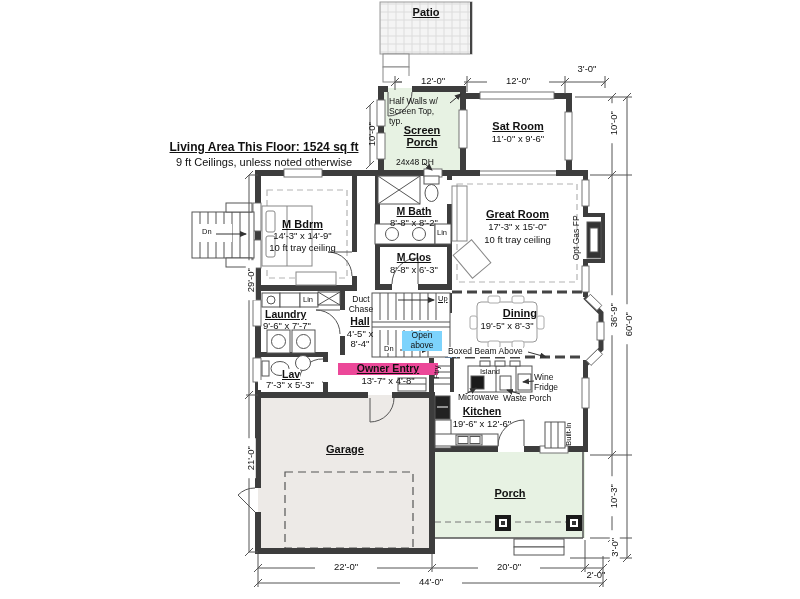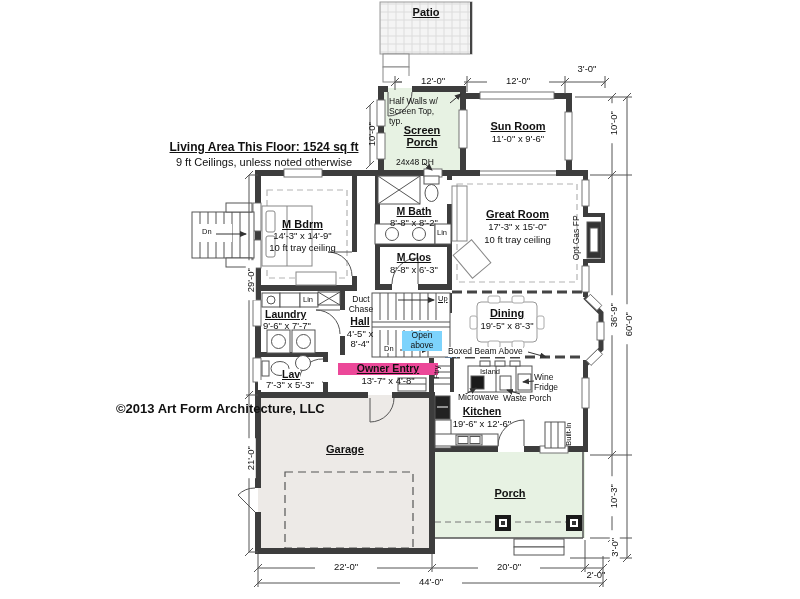--- a/index.html
+++ b/index.html
@@ -263,21 +263,21 @@
   <div class="lbl rm ctr" style="left:380px;top:6px;width:92px;">Patio</div>
 
   <div class="lbl ctr" style="left:158px;top:121px;width:212px;font-size:12px;font-weight:bold;text-decoration:underline;margin-top:20px;">Living Area This Floor: 1524 sq ft</div>
   <div class="lbl ctr" style="left:158px;top:136px;width:212px;font-size:11px;margin-top:20px;">9 ft Ceilings, unless noted otherwise</div>
 
   <div class="lbl note" style="left:389px;top:97px;width:60px;">Half Walls w/ Screen Top, typ.</div>
   <div class="lbl rm ctr" style="left:390px;top:124px;width:64px;">Screen Porch</div>
   <div class="lbl note" style="left:396px;top:158px;">24x48 DH</div>
   <div class="lbl dim vert nobg" style="left:353px;top:129px;width:34px;">10'-0"</div>
 
-  <div class="lbl rm ctr" style="left:470px;top:120px;width:96px;">Sun Room</div>
+  <div class="lbl rm ctr" style="left:470px;top:120px;width:96px;">Sat Room</div>
   <div class="lbl sz ctr" style="left:470px;top:134px;width:96px;">11'-0" x 9'-6"</div>
 
   <div class="lbl dim" style="left:402px;top:76px;width:58px;">12'-0"</div>
   <div class="lbl dim" style="left:487px;top:76px;width:58px;">12'-0"</div>
   <div class="lbl dim nobg" style="left:565px;top:64px;width:40px;">3'-0"</div>
 
   <div class="lbl rm ctr" style="left:260px;top:218px;width:85px;">M Bdrm</div>
   <div class="lbl sz ctr" style="left:260px;top:231px;width:85px;">14'-3" x 14'-9"</div>
   <div class="lbl sz ctr" style="left:260px;top:243px;width:85px;">10 ft tray ceiling</div>
 
@@ -305,36 +305,35 @@
   <div class="lbl tiny" style="left:384px;top:345px;background:#fff;">Dn</div>
   <div class="lbl note ctr" style="left:402px;top:331px;width:40px;background:#7dd3fc;">Open above</div>
 
   <div class="lbl rm ctr" style="left:338px;top:363px;width:100px;font-size:10.5px;background:#ec4899;">Owner Entry</div>
   <div class="lbl sz ctr" style="left:338px;top:376px;width:100px;">13'-7" x 4'-8"</div>
   <div class="lbl tiny vert" style="left:426px;top:368px;width:22px;text-align:center;">Ptry</div>
 
   <div class="lbl rm" style="left:282px;top:369px;font-size:10.5px;background:#fff;">Lav</div>
   <div class="lbl sz ctr" style="left:258px;top:380px;width:64px;background:#fff;">7'-3" x 5'-3"</div>
 
-  <div class="lbl rm ctr" style="left:477px;top:307px;width:60px;">Dining</div>
+  <div class="lbl rm ctr" style="left:477px;top:307px;width:60px;text-align:right;">Dining</div>
   <div class="lbl sz ctr" style="left:472px;top:321px;width:70px;">19'-5" x 8'-3"</div>
   <div class="lbl note" style="left:448px;top:347px;background:#fff;">Boxed Beam Above</div>
 
   <div class="lbl tiny" style="left:480px;top:368px;">Island</div>
   <div class="lbl note" style="left:534px;top:373px;width:36px;">Wine Fridge</div>
   <div class="lbl note" style="left:458px;top:393px;">Microwave</div>
   <div class="lbl note" style="left:503px;top:394px;">Waste Porch</div>
   <div class="lbl rm ctr" style="left:452px;top:406px;width:60px;font-size:10.5px;">Kitchen</div>
   <div class="lbl sz ctr" style="left:444px;top:419px;width:76px;">19'-6" x 12'-6"</div>
   <div class="lbl tiny vert" style="left:553px;top:430px;width:32px;text-align:center;">Built-In</div>
 
   <div class="lbl rm ctr" style="left:295px;top:443px;width:100px;">Garage</div>
   <div class="lbl rm ctr" style="left:460px;top:487px;width:100px;">Porch</div>
 
-  <div class="lbl big" style="left:116px;top:402px;">©2013 Art Form Architecture, LLC</div>
 
   <div class="lbl tiny" style="left:202px;top:228px;background:#fff;">Dn</div>
 
   <div class="lbl dim vert" style="left:594px;top:118px;width:36px;">10'-0"</div>
   <div class="lbl dim vert" style="left:594px;top:310px;width:36px;">36'-9"</div>
   <div class="lbl dim vert" style="left:594px;top:491px;width:36px;">10'-3"</div>
   <div class="lbl dim vert" style="left:598px;top:542px;width:30px;">3'-0"</div>
   <div class="lbl dim vert" style="left:609px;top:319px;width:36px;">60'-0"</div>
 
   <div class="lbl dim vert" style="left:231px;top:275px;width:36px;">29'-0"</div>

